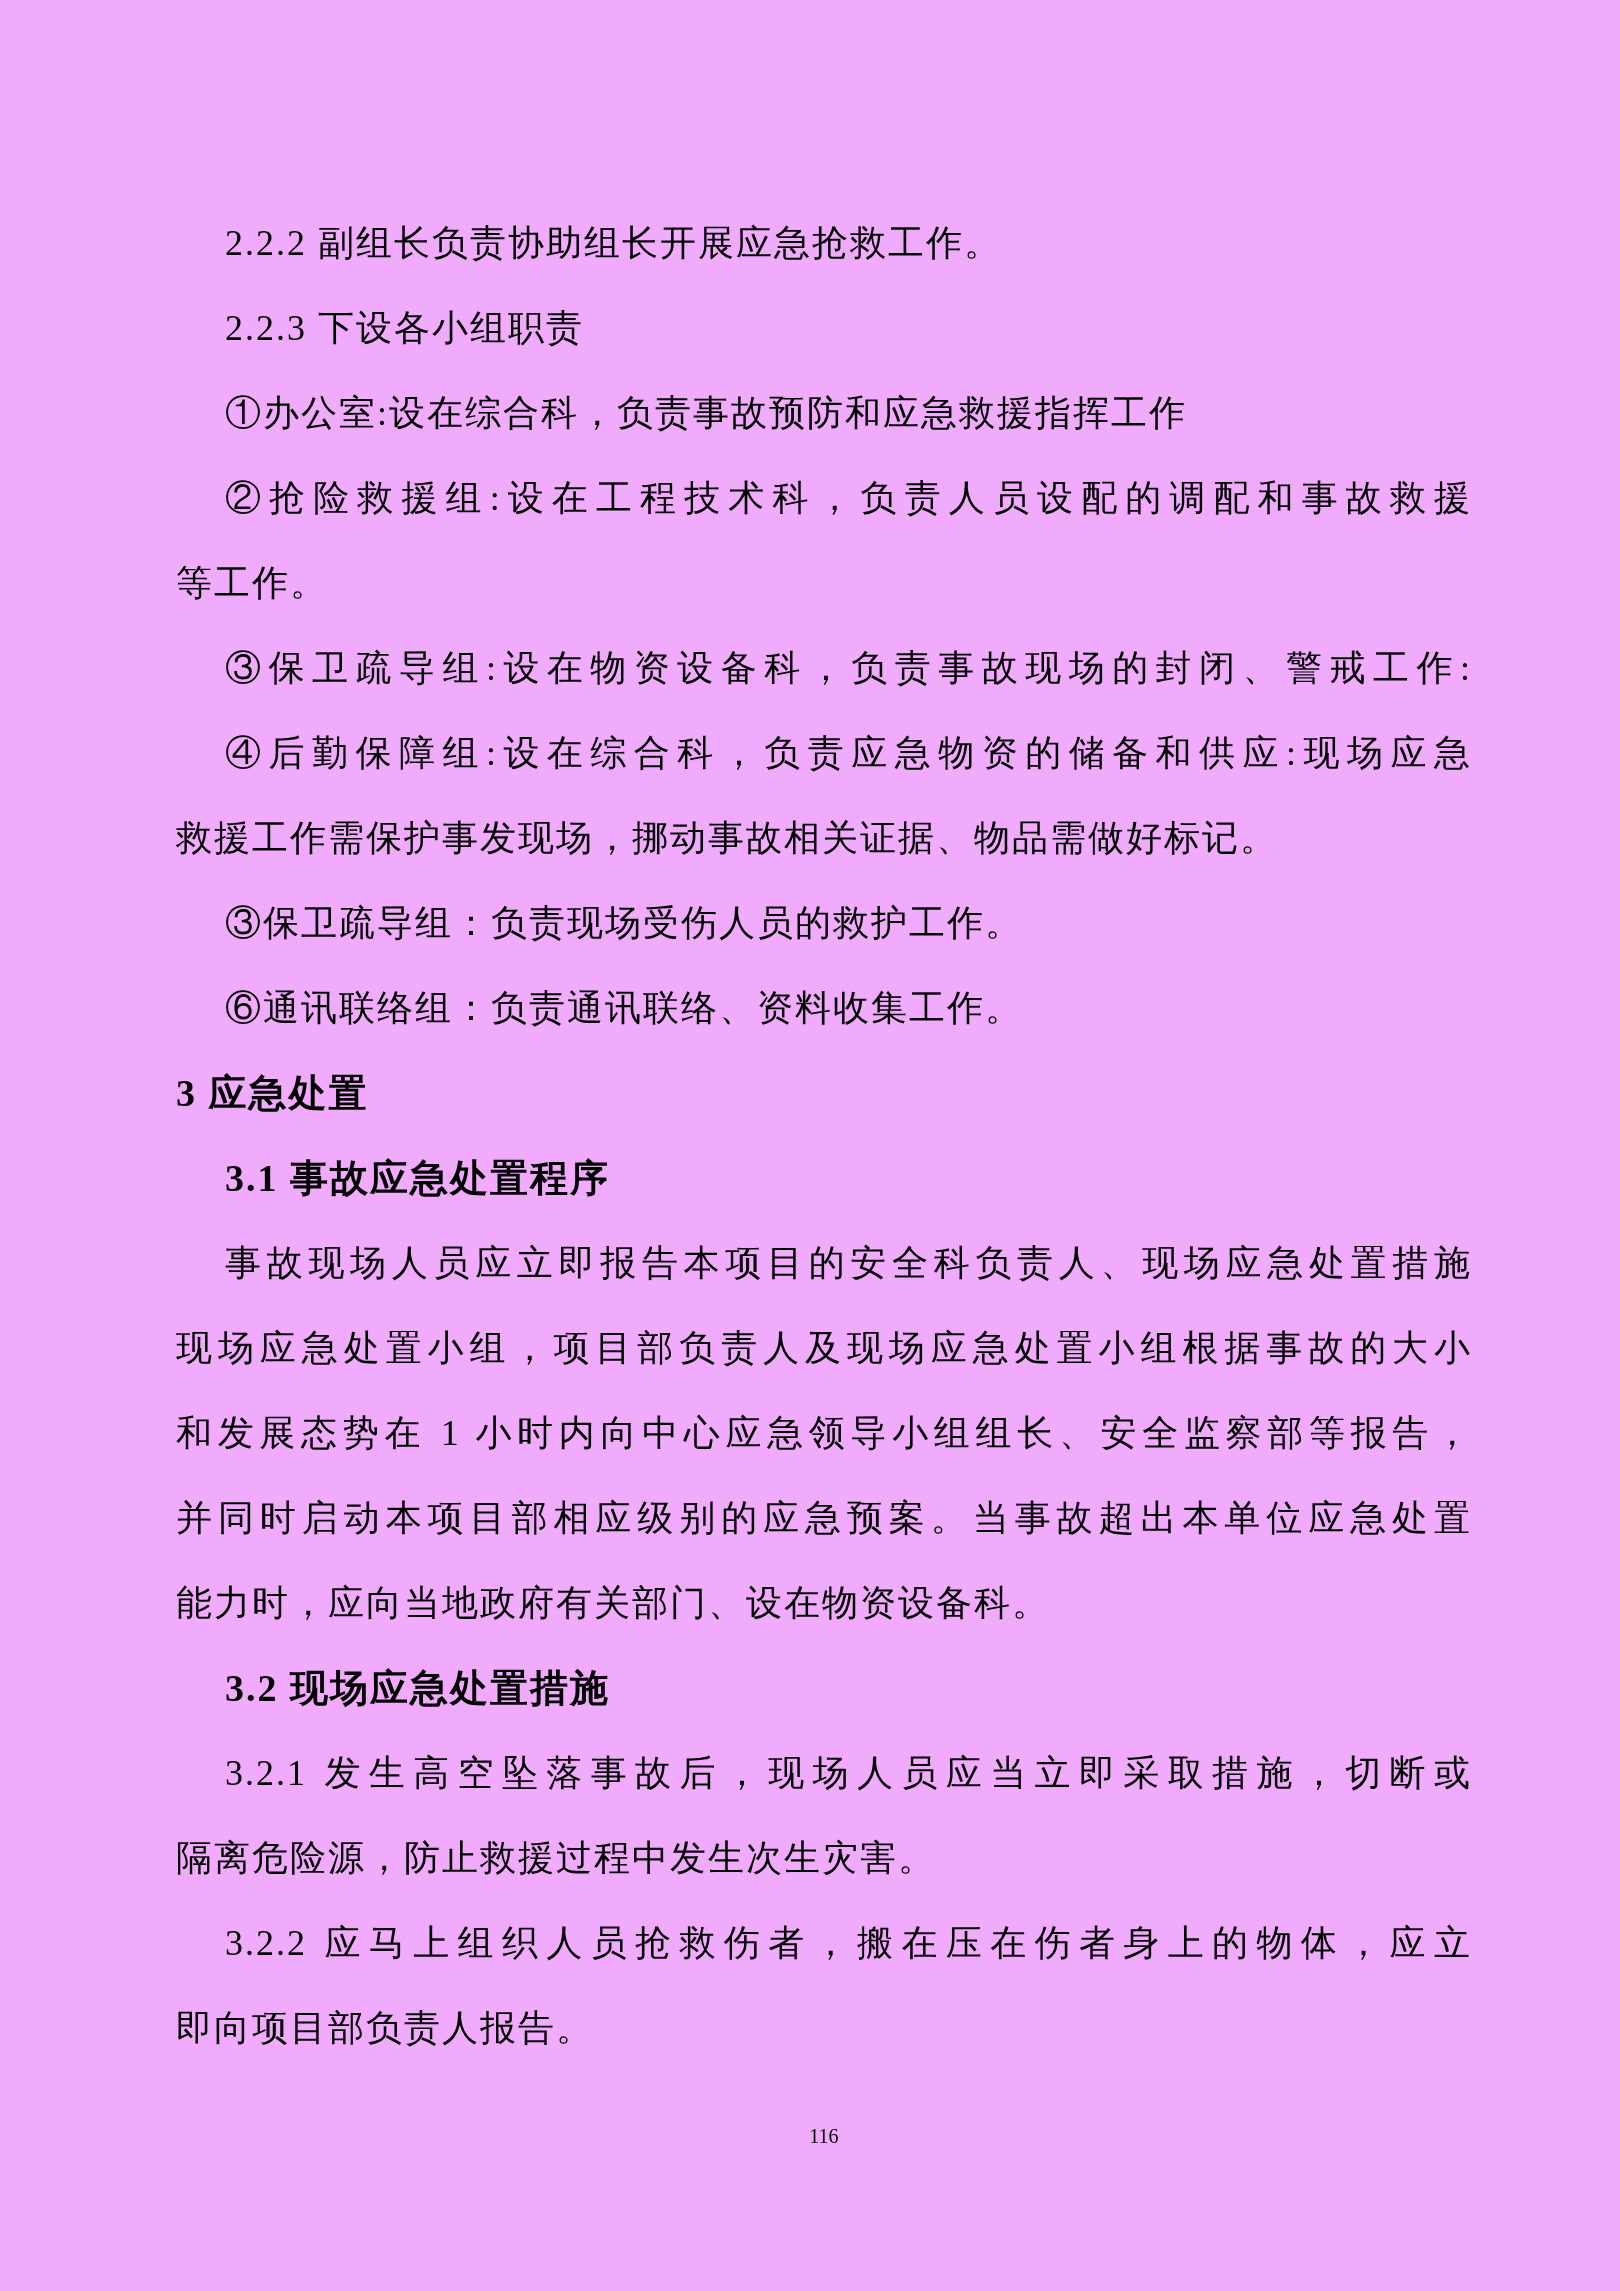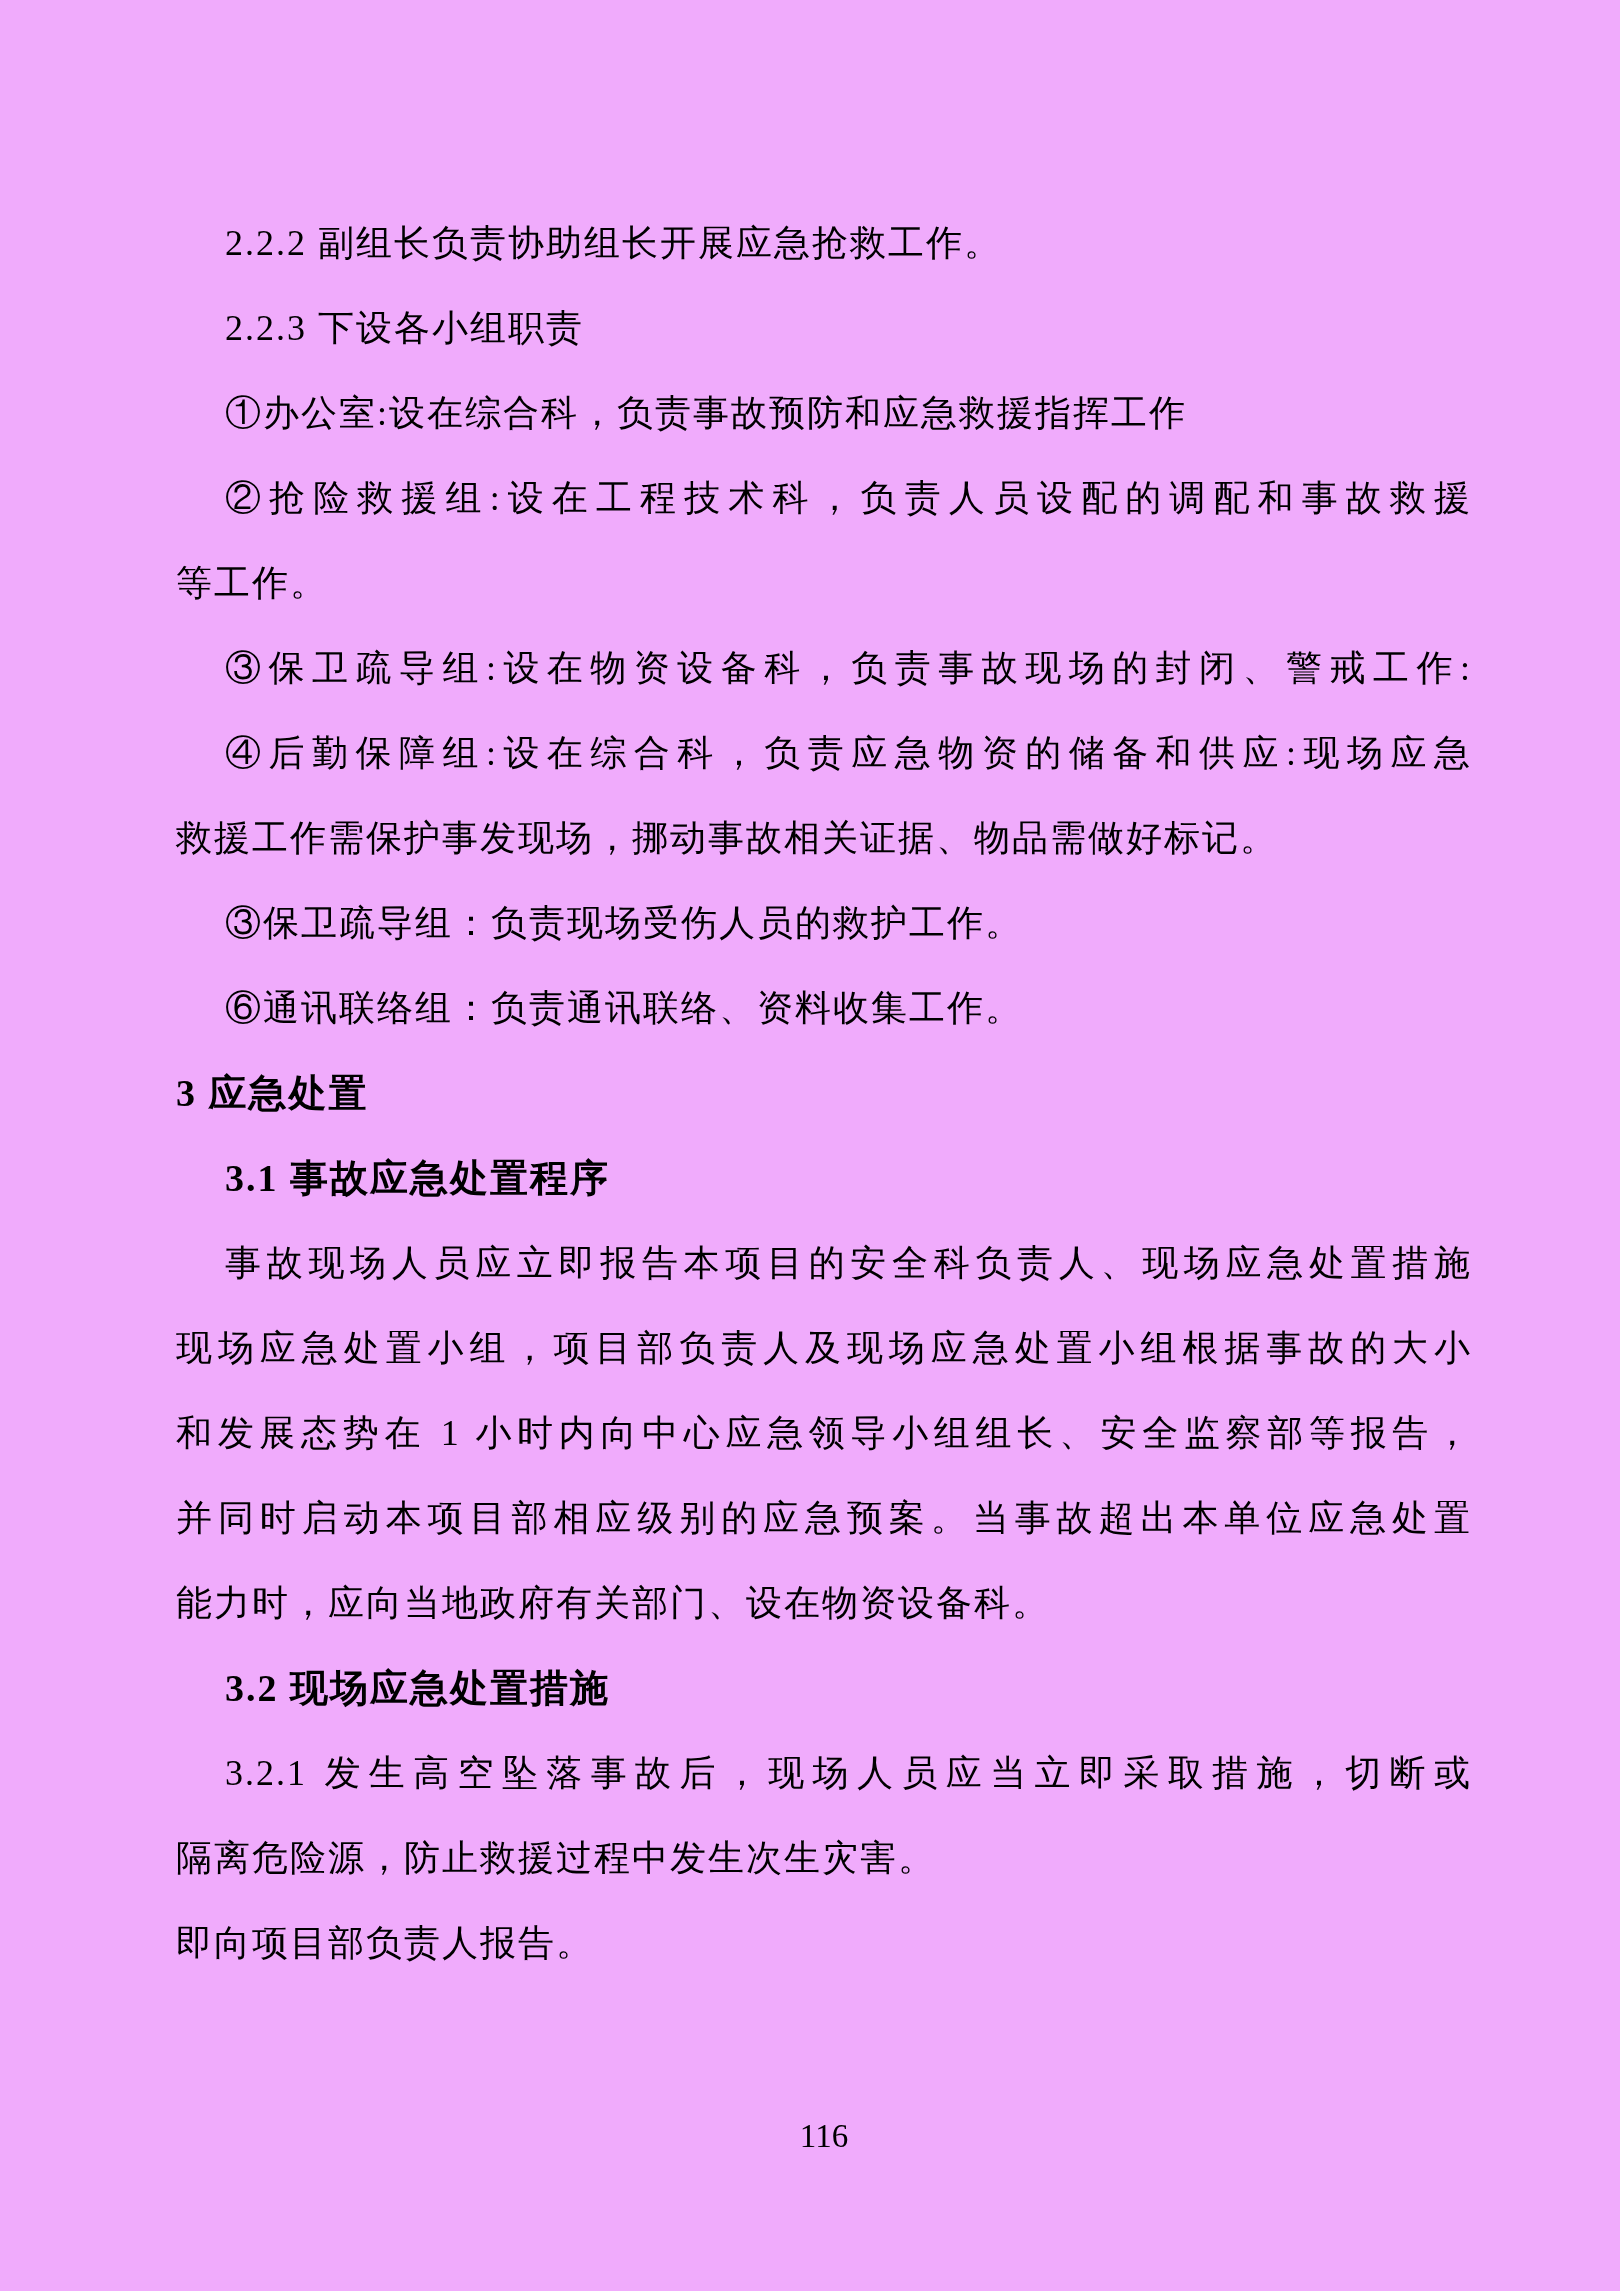--- a/index.html
+++ b/index.html
@@ -44,21 +44,21 @@
     text-justify: inter-character;
   }
   .page-footer {
     position: absolute;
     left: 176px;
     top: 2117px;
     width: 1296px;
     height: 39px;
     line-height: 39px;
     text-align: center;
-    font-size: 33px;
+    font-size: 20px;
     font-family: "Liberation Serif", "DejaVu Serif", serif;
   }
 </style>
 </head>
 <body>
 
 <div class="page">
   <div class="doc-content">
       <div class="line indent">2.2.2 副组长负责协助组长开展应急抢救工作。</div>
       <div class="line indent">2.2.3 下设各小组职责</div>
@@ -73,19 +73,20 @@
       <div class="line bold">3 应急处置</div>
       <div class="line indent bold">3.1 事故应急处置程序</div>
       <div class="line indent fill">事故现场人员应立即报告本项目的安全科负责人、现场应急处置措施</div>
       <div class="line fill">现场应急处置小组，项目部负责人及现场应急处置小组根据事故的大小</div>
       <div class="line fill">和发展态势在 1 小时内向中心应急领导小组组长、安全监察部等报告，</div>
       <div class="line fill">并同时启动本项目部相应级别的应急预案。当事故超出本单位应急处置</div>
       <div class="line">能力时，应向当地政府有关部门、设在物资设备科。</div>
       <div class="line indent bold">3.2 现场应急处置措施</div>
       <div class="line indent fill">3.2.1 发生高空坠落事故后，现场人员应当立即采取措施，切断或</div>
       <div class="line">隔离危险源，防止救援过程中发生次生灾害。</div>
+      <div class="line indent fill">3.2.2 应马上组织人员抢救伤者，搬在压在伤者身上的物体，应立</div>
       <div class="line">即向项目部负责人报告。</div>
     </div>
   <div class="page-footer">
     <span>116</span>
   </div>
 </div>
 
 
 </body></html>

